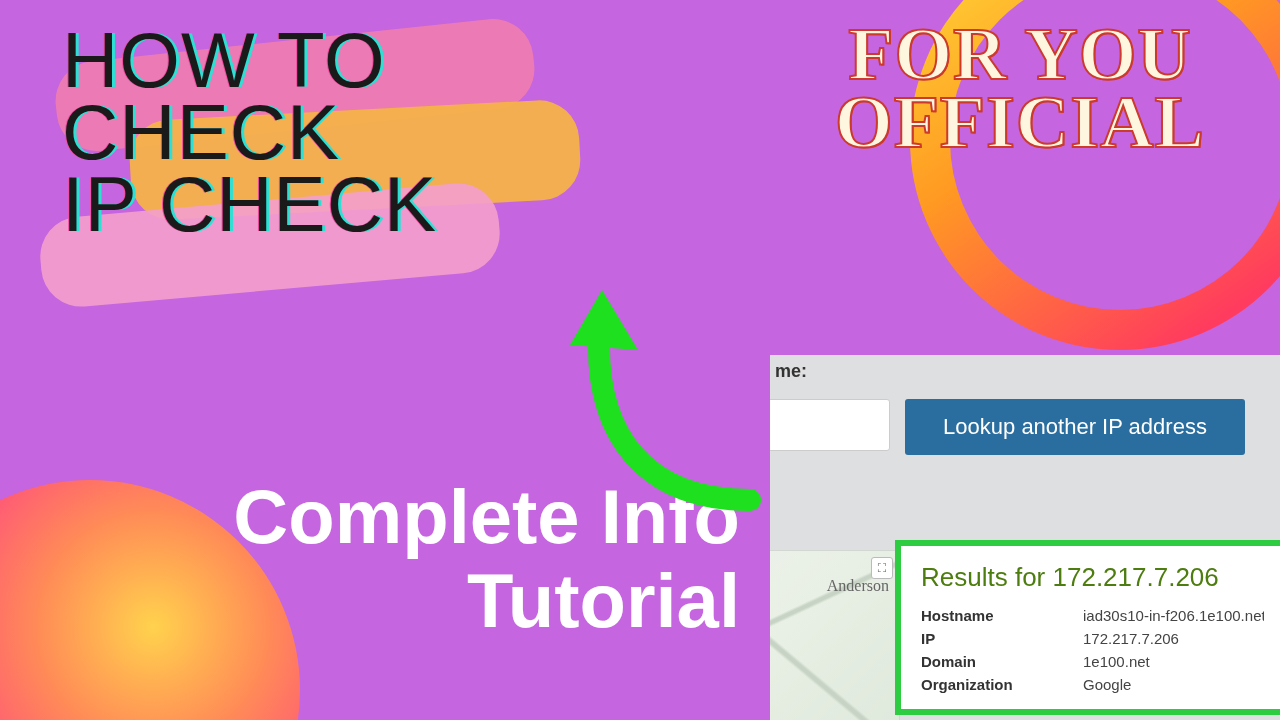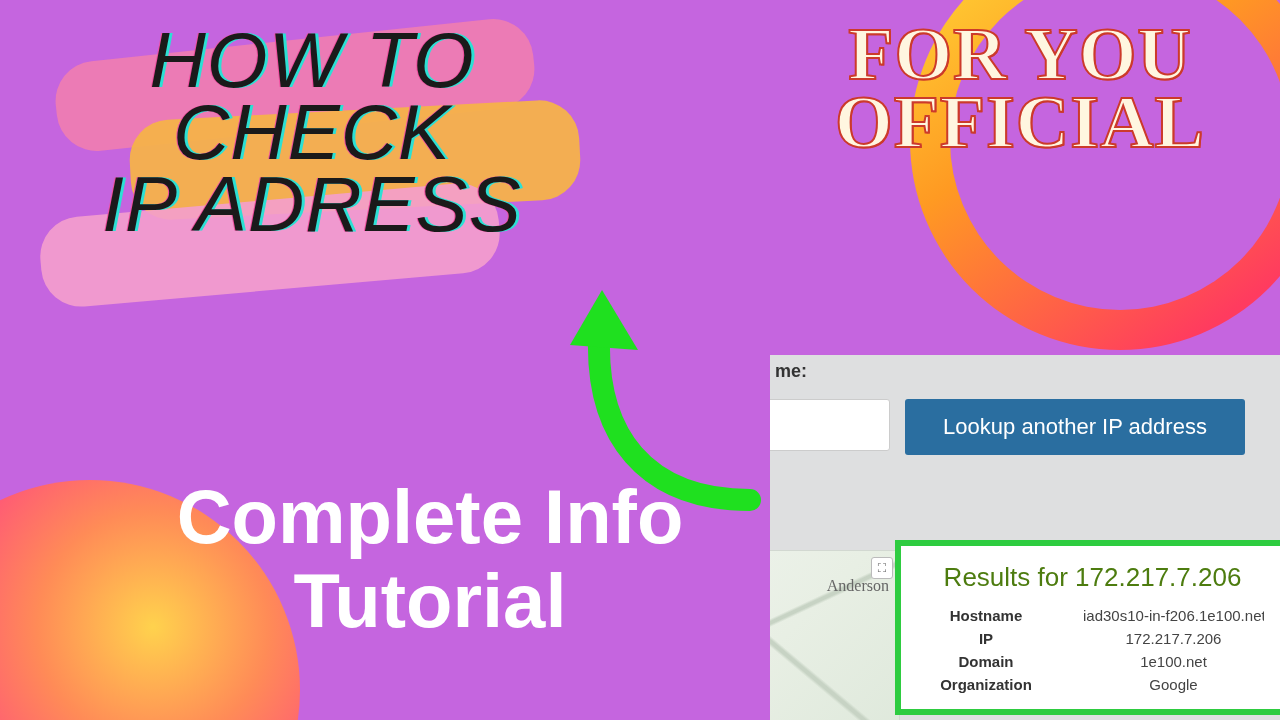--- a/index.html
+++ b/index.html
@@ -14,28 +14,26 @@
 
     
     .swoosh { position: absolute; border-radius: 40px; transform: rotate(-6deg); }
     .swoosh.pink1 { left: 55px; top: 40px; width: 480px; height: 90px; background: #f07db0; opacity: 0.9; }
     .swoosh.yellow1 { left: 130px; top: 110px; width: 450px; height: 100px; background: #f6b24a; opacity: 0.95; transform: rotate(-3deg);}
     .swoosh.pink2 { left: 40px; top: 200px; width: 460px; height: 90px; background: #f49fcd; opacity: 0.9; transform: rotate(-5deg);}
 
     
     .title {
       position: absolute;
-      left: 52px;
+      left: 62px;
       top: 25px;
       width: 520px;
-      text-align: center;
       font-family: Impact, "Arial Black", sans-serif;
       font-size: 78px;
       line-height: 0.92;
-      font-style: italic;
       color: #1a1a1a;
       text-shadow: 3px 0 0 #2ce0d4, -1px 0 0 #f04fa0;
       letter-spacing: 1px;
     }
     .title .w { display: block; }
 
     
     .circle-badge {
       position: absolute;
       top: -70px;
@@ -79,21 +77,21 @@
       border-radius: 50%;
       background: radial-gradient(circle at 65% 35%, #ffd24d 0%, #ff8b57 30%, #ff3f86 65%, #e73ab5 100%);
     }
 
     
     .subtitle {
       position: absolute;
       left: 120px;
       top: 475px;
       width: 620px;
-      text-align: center;
+      text-align: right;
       color: #fff;
       font-family: "Segoe UI", Arial, sans-serif;
       font-weight: 600;
       font-size: 76px;
       line-height: 1.1;
     }
     .subtitle .l { display: block; }
 
     
     .arrow {
@@ -107,21 +105,20 @@
 
     
     .panel {
       position: absolute;
       right: 0;
       top: 355px;
       width: 510px;
       height: 365px;
       background: #dedfe0;
       overflow: hidden;
-      text-align: center;
     }
     .panel-label {
       position: absolute;
       left: 5px;
       top: 6px;
       font-size: 18px;
       font-weight: 700;
       color: #333;
       font-family: "Segoe UI", Arial, sans-serif;
     }
@@ -198,21 +195,21 @@
 </head>
 <body>
 
 <div class="swoosh pink1"></div>
 <div class="swoosh yellow1"></div>
 <div class="swoosh pink2"></div>
 
 <div class="title">
   <span class="w">HOW TO</span>
   <span class="w">CHECK</span>
-  <span class="w">IP ADRESS</span>
+  <span class="w">IP CHECK</span>
 </div>
 
 <div class="circle-badge">
   <div class="circle-badge-inner"></div>
 </div>
 <div class="brand-text">
   <span>FOR YOU</span>
   <span>OFFICIAL</span>
 </div>
 

